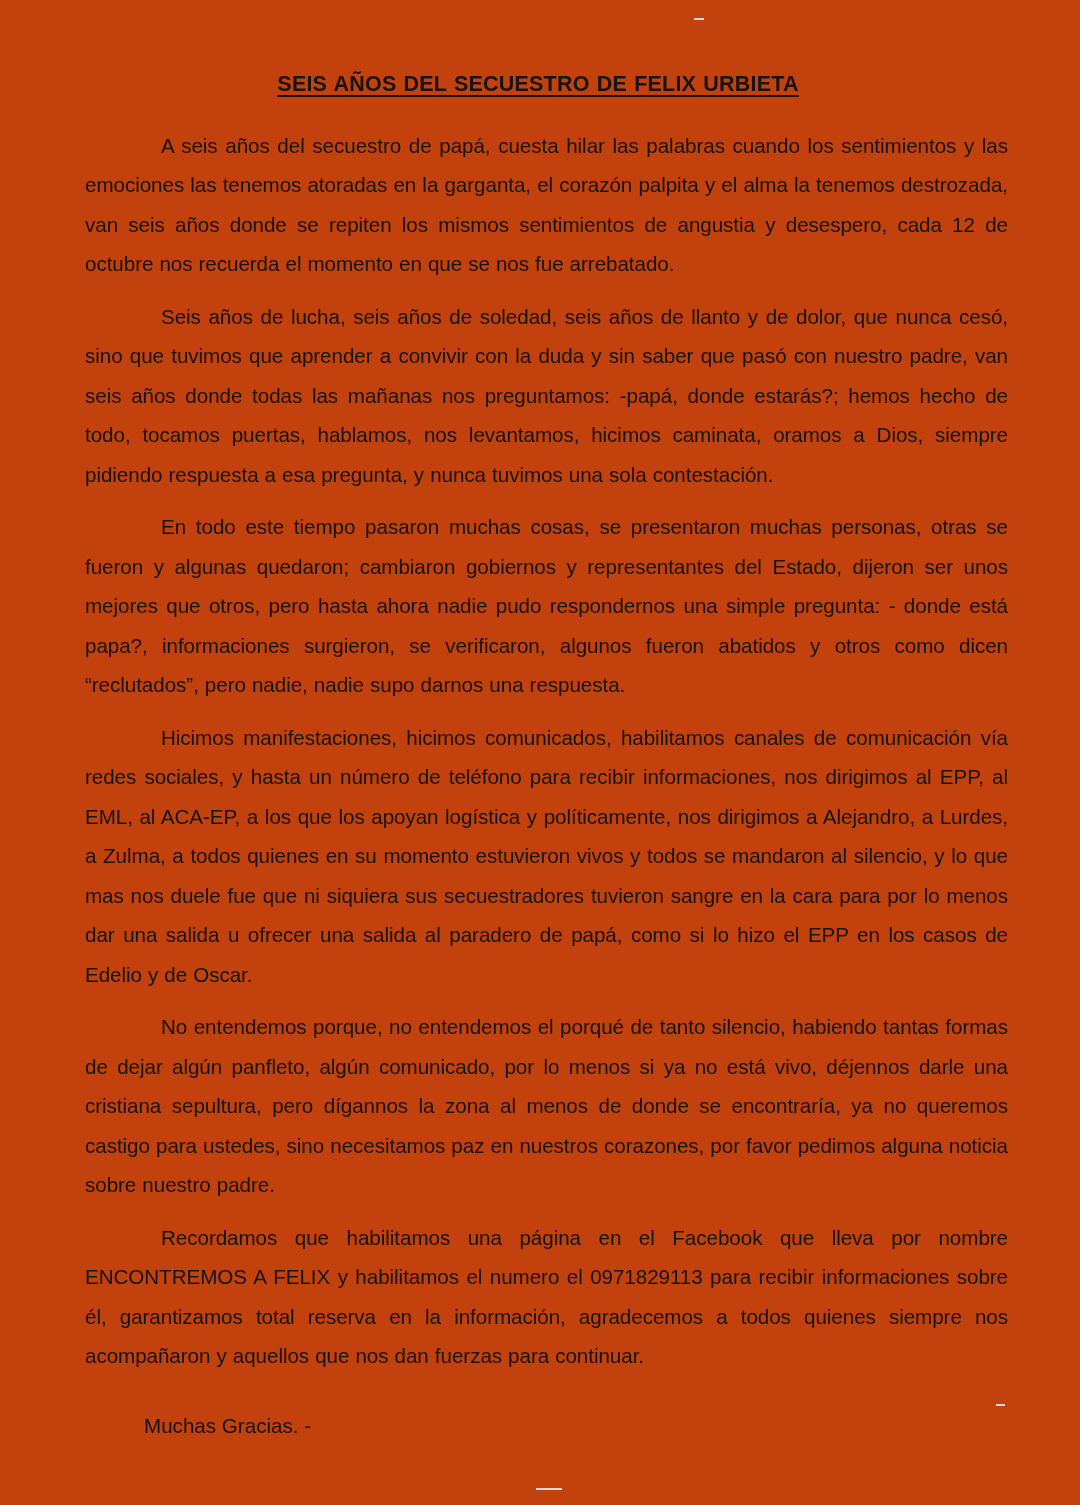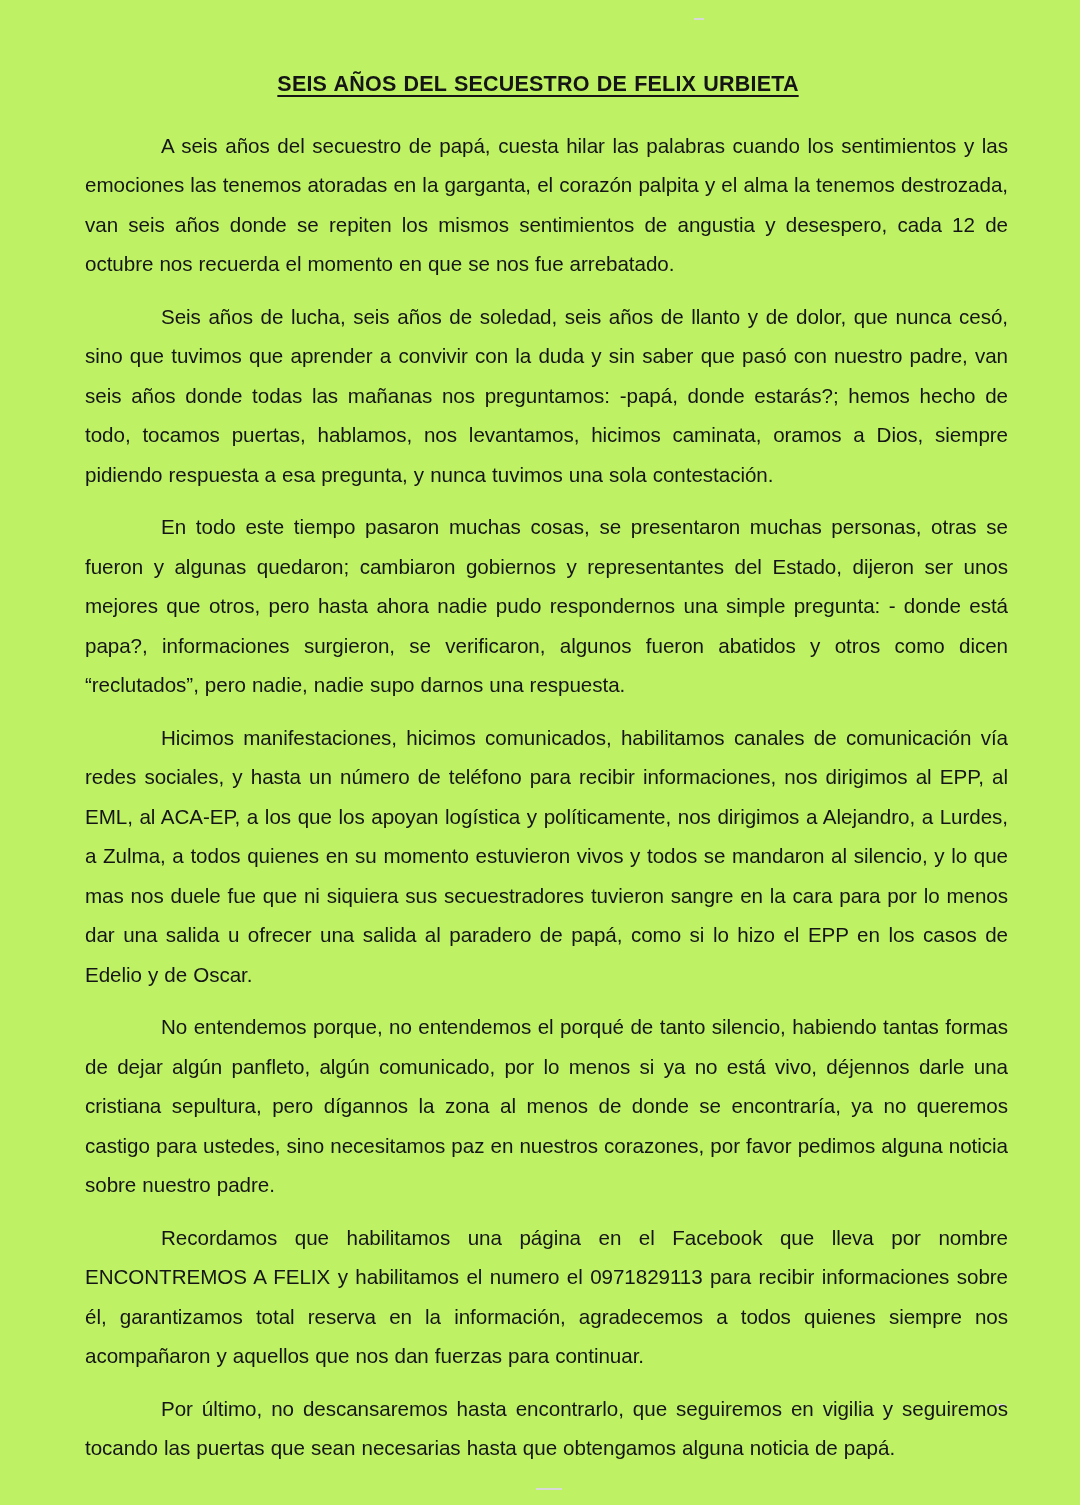--- a/index.html
+++ b/index.html
@@ -13,21 +13,21 @@
     overflow: hidden;
     font-family: "Liberation Sans", sans-serif;
     color: #151515;
     -webkit-font-smoothing: antialiased;
   }
 
   .page {
     position: relative;
     width: 1080px;
     height: 1505px;
-    background: #bef264;
+    background: #c2410c;
     box-sizing: border-box;
   }
 
   .doc-body {
     position: absolute;
     left: 68px;
     top: 72px;
     width: 940px;
   }
 
@@ -95,18 +95,17 @@
     <p class="para">Seis años de lucha, seis años de soledad, seis años de llanto y de dolor, que nunca cesó, sino que tuvimos que aprender a convivir con la duda y sin saber que pasó con nuestro padre, van seis años donde todas las mañanas nos preguntamos: -papá, donde estarás?; hemos hecho de todo, tocamos puertas, hablamos, nos levantamos, hicimos caminata, oramos a Dios, siempre pidiendo respuesta a esa pregunta, y nunca tuvimos una sola contestación.</p>
 
     <p class="para">En todo este tiempo pasaron muchas cosas, se presentaron muchas personas, otras se fueron y algunas quedaron; cambiaron gobiernos y representantes del Estado, dijeron ser unos mejores que otros, pero hasta ahora nadie pudo respondernos una simple pregunta: - donde está papa?, informaciones surgieron, se verificaron, algunos fueron abatidos y otros como dicen “reclutados”, pero nadie, nadie supo darnos una respuesta.</p>
 
     <p class="para">Hicimos manifestaciones, hicimos comunicados, habilitamos canales de comunicación vía redes sociales, y hasta un número de teléfono para recibir informaciones, nos dirigimos al EPP, al EML, al ACA-EP, a los que los apoyan logística y políticamente, nos dirigimos a Alejandro, a Lurdes, a Zulma, a todos quienes en su momento estuvieron vivos y todos se mandaron al silencio, y lo que mas nos duele fue que ni siquiera sus secuestradores tuvieron sangre en la cara para por lo menos dar una salida u ofrecer una salida al paradero de papá, como si lo hizo el EPP en los casos de Edelio y de Oscar.</p>
 
     <p class="para">No entendemos porque, no entendemos el porqué de tanto silencio, habiendo tantas formas de dejar algún panfleto, algún comunicado, por lo menos si ya no está vivo, déjennos darle una cristiana sepultura, pero dígannos la zona al menos de donde se encontraría, ya no queremos castigo para ustedes, sino necesitamos paz en nuestros corazones, por favor pedimos alguna noticia sobre nuestro padre.</p>
 
     <p class="para">Recordamos que habilitamos una página en el Facebook que lleva por nombre ENCONTREMOS A FELIX y habilitamos el numero el 0971829113 para recibir informaciones sobre él, garantizamos total reserva en la información, agradecemos a todos quienes siempre nos acompañaron y aquellos que nos dan fuerzas para continuar.</p>
 
-    <p class="para last-tight">Por último, no descansaremos hasta encontrarlo, que seguiremos en vigilia y seguiremos tocando las puertas que sean necesarias hasta que obtengamos alguna noticia de papá.</p>
 
     <p class="closing">Muchas Gracias. -</p>
 
   </div>
 </div>
 
 </body></html>

